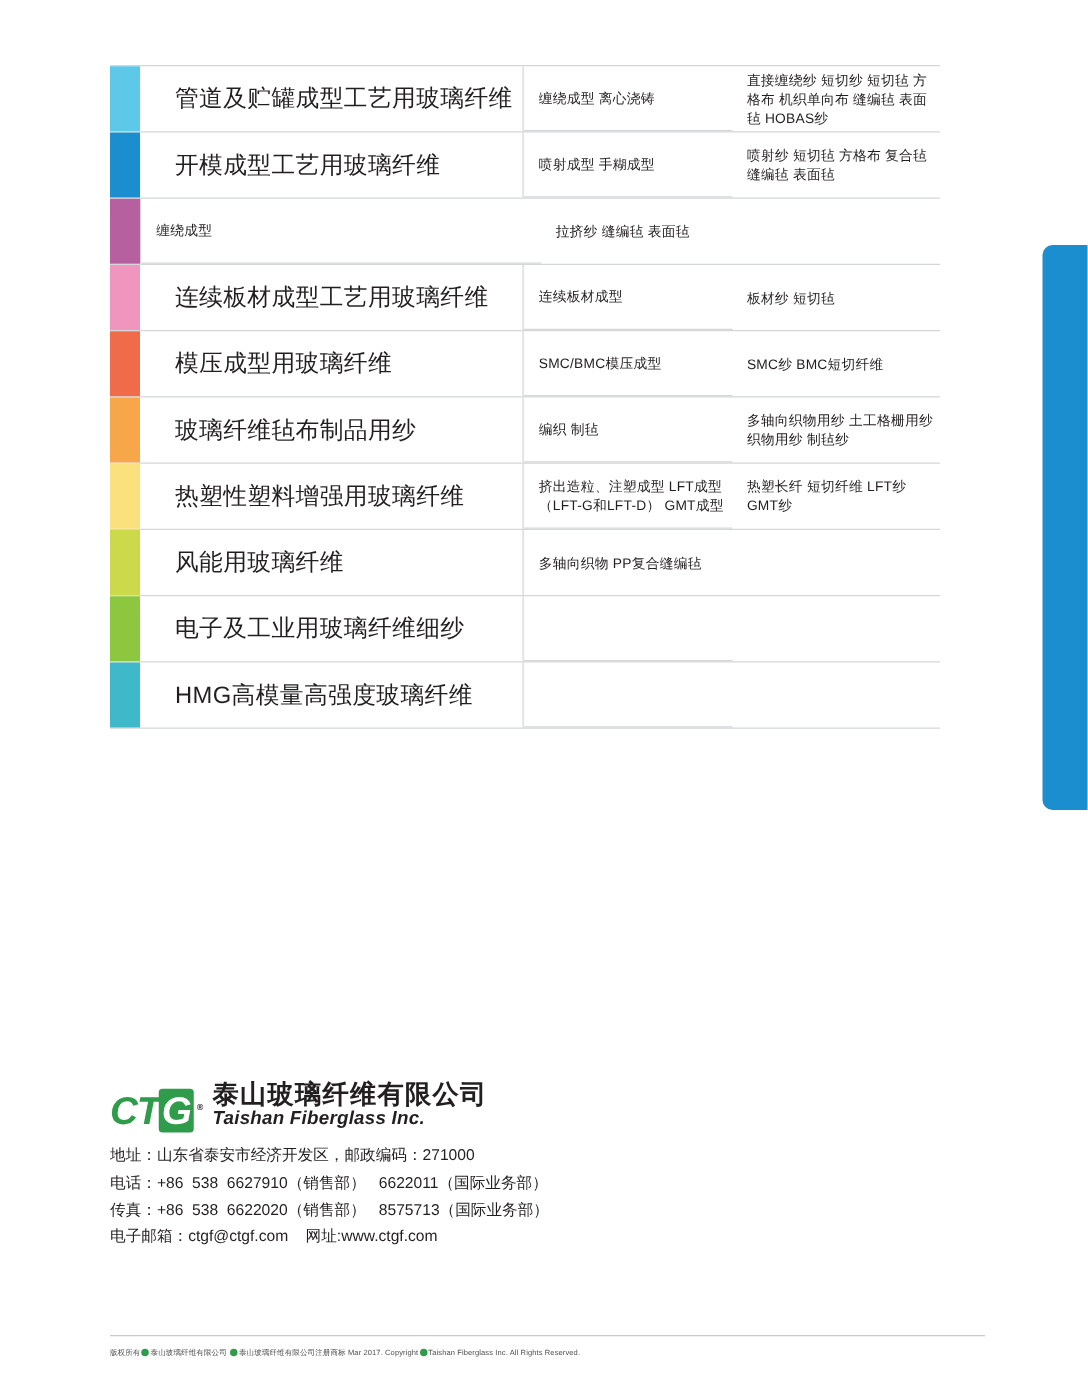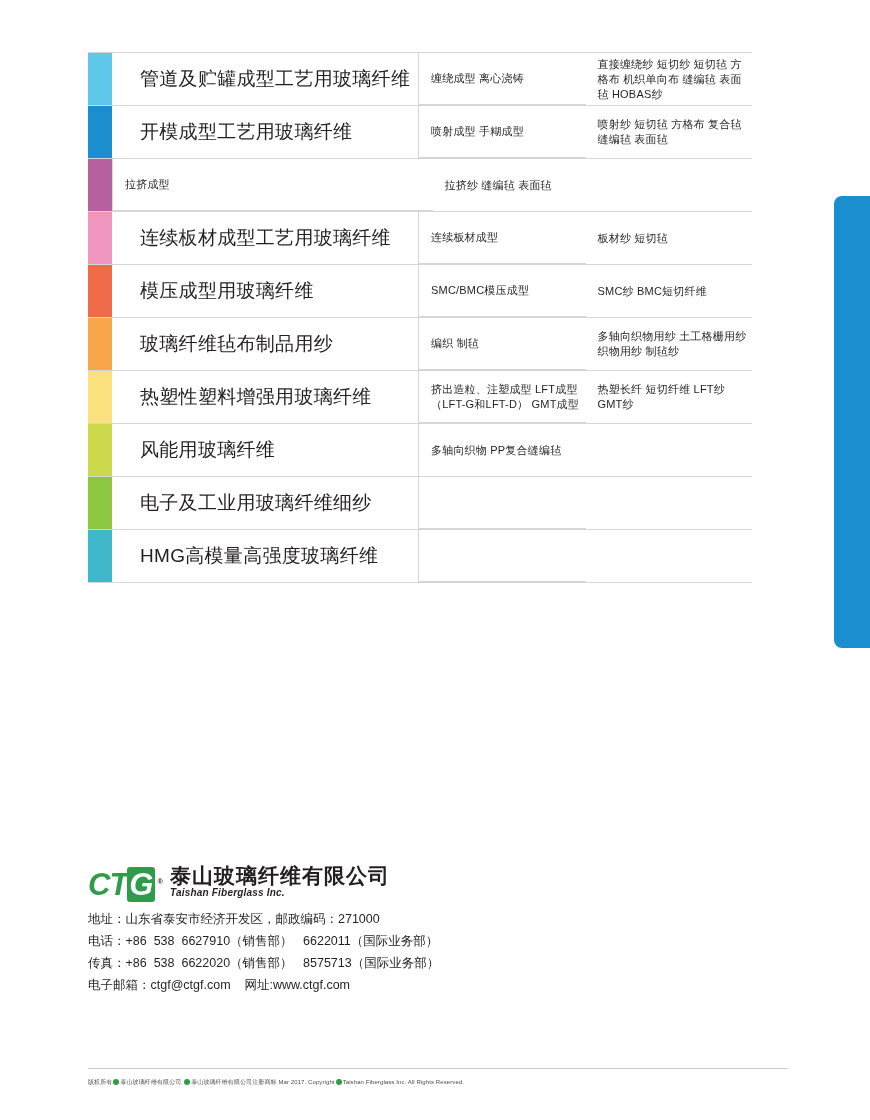--- a/index.html
+++ b/index.html
@@ -127,21 +127,21 @@
     line-height: 1.05;
     padding-bottom: 1px;
   }
   #company-cn {
     font-size: 21px;
     font-weight: bold;
     letter-spacing: 1px;
     color: #231f20;
   }
   #company-en {
-    font-size: 10px;
+    font-size: 15px;
     font-weight: bold;
     letter-spacing: 0.2px;
     color: #231f20;
     font-style: italic;
   }
   #contact {
     margin-top: 10px;
     font-size: 12.5px;
     line-height: 1.75;
     color: #231f20;
@@ -192,21 +192,21 @@
       <div class="swatch" style="background: rgb(27, 142, 208);"></div>
       <div class="cat">开模成型工艺用玻璃纤维</div>
       <div class="details">
         <div class="detail top">喷射成型  手糊成型</div>
         <div class="detail">喷射纱  短切毡  方格布  复合毡  缝编毡  表面毡</div>
       </div>
     </div>
     <div class="row">
       <div class="swatch" style="background: rgb(183, 96, 159);"></div>
       <div class="details">
-        <div class="detail top">拉挤成型</div>
+        <div class="detail top">缠绕成型</div>
         <div class="detail">拉挤纱  缝编毡  表面毡</div>
       </div>
     </div>
     <div class="row">
       <div class="swatch" style="background: rgb(240, 149, 190);"></div>
       <div class="cat">连续板材成型工艺用玻璃纤维</div>
       <div class="details">
         <div class="detail top">连续板材成型</div>
         <div class="detail">板材纱  短切毡</div>
       </div>

